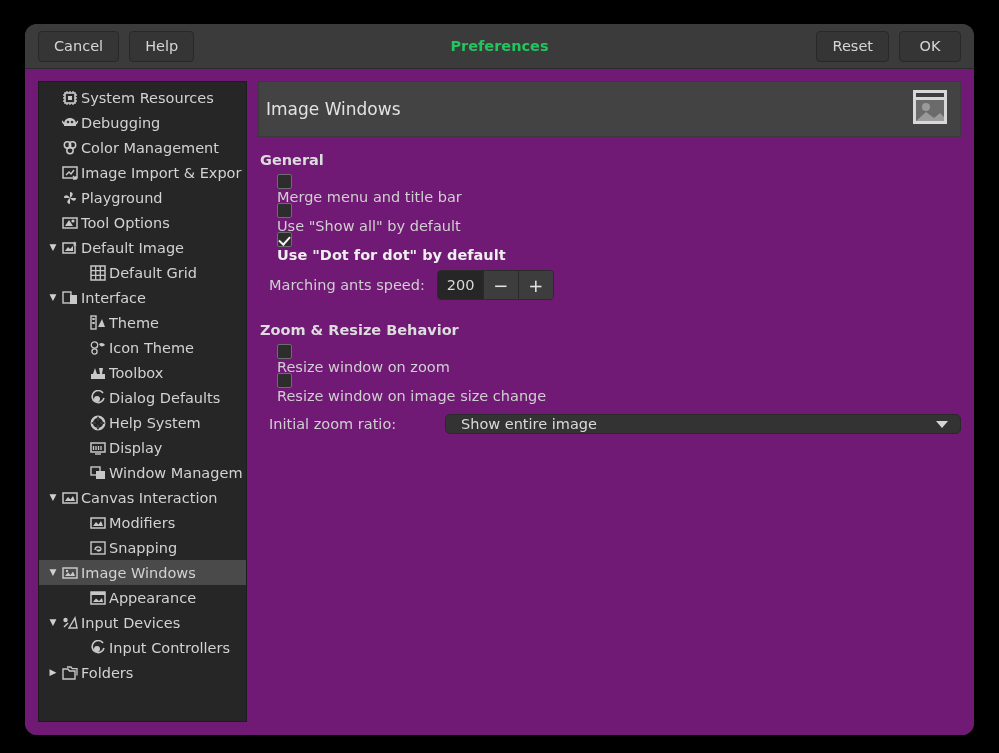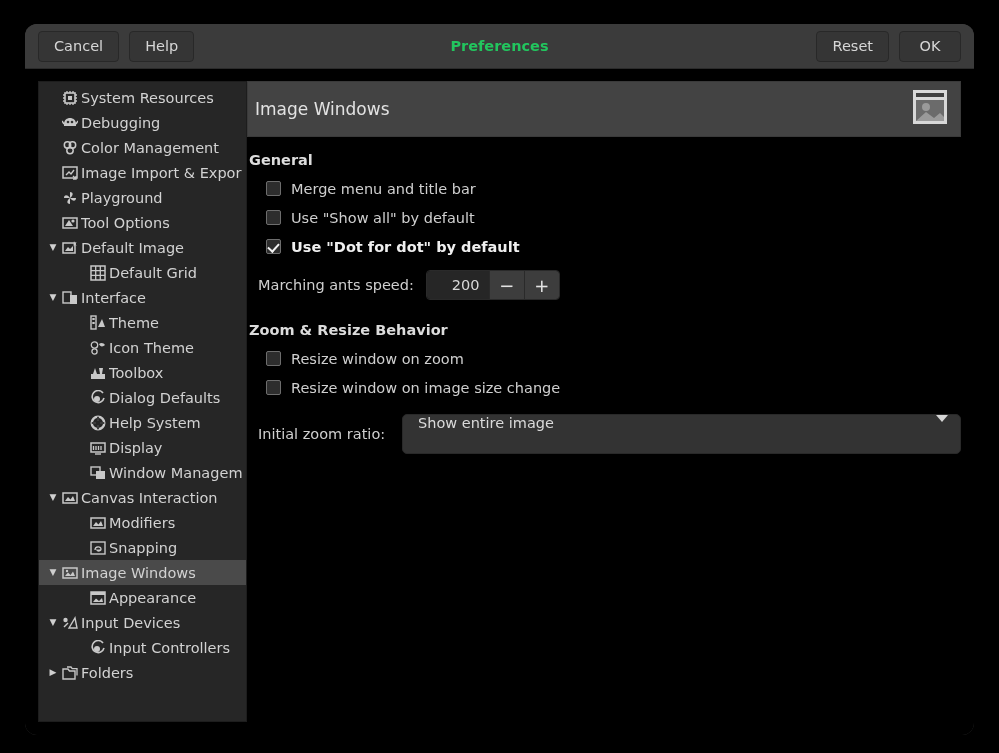--- a/index.html
+++ b/index.html
@@ -62,21 +62,22 @@
     font-size: 14.5px;
     font-weight: bold;
     pointer-events: none;
   }
 
   
   #body {
     flex: 1 1 auto;
     display: flex;
     padding: 12px 13px 13px 13px;
-    background: #000000;
+    gap: 11px;
+    background: #701a75;
     min-height: 0;
   }
 
   
   #sidebar {
     flex: 0 0 209px;
     background: #262626;
     border: 1px solid #1d1d1d;
     overflow: hidden;
     padding-top: 3px;
@@ -143,24 +144,25 @@
   .section-title {
     color: #dcdcdc;
     font-size: 14.5px;
     font-weight: bold;
     margin: 3px 0 6px 2px;
   }
   .section-title.second { margin-top: 22px; }
 
   .check-row {
     display: flex;
-    align-items: center;
+    align-items: flex-start;
     height: 29px;
     padding-left: 19px;
     cursor: pointer;
+    flex-direction: column;
   }
   .cbox {
     flex: 0 0 15px;
     width: 15px;
     height: 15px;
     border: 1px solid #6d6d6d;
     border-radius: 2px;
     background: #2d2d2d;
     margin-right: 10px;
     position: relative;
@@ -193,27 +195,27 @@
   }
   .spin {
     display: flex;
     align-items: stretch;
     height: 30px;
     border: 1px solid #2a2a2a;
     border-radius: 4px;
     overflow: hidden;
   }
   .spin-entry {
-    width: 62px;
+    width: 45px;
     background: #262626;
     color: #d8d8d8;
     font-size: 14.5px;
     display: flex;
     align-items: center;
-    padding-left: 25px;
+    padding-left: 9px;
   }
   .spin-btn {
     width: 35px;
     background: #3d3d3d;
     border-left: 1px solid #2a2a2a;
     display: flex;
     align-items: center;
     justify-content: center;
     color: #e3e3e3;
     font-size: 18px;
@@ -229,28 +231,29 @@
     padding-left: 11px;
   }
   .combo-label {
     color: #cfcfcf;
     font-size: 14.5px;
     width: 144px;
     flex: 0 0 144px;
   }
   .combo {
     flex: 1 1 auto;
-    height: 40px;
+    height: 20px;
     background: #333333;
     border: 1px solid #292929;
     border-radius: 5px;
     display: flex;
-    align-items: flex-start;
+    align-items: center;
     padding: 0 12px 0 15px;
     cursor: pointer;
+    margin-left: 32px;
   }
   .combo .cval {
     flex: 1 1 auto;
     color: #dadada;
     font-size: 14.5px;
   }
   .combo .carrow {
     flex: 0 0 auto;
     width: 0; height: 0;
     border-left: 6px solid transparent;

